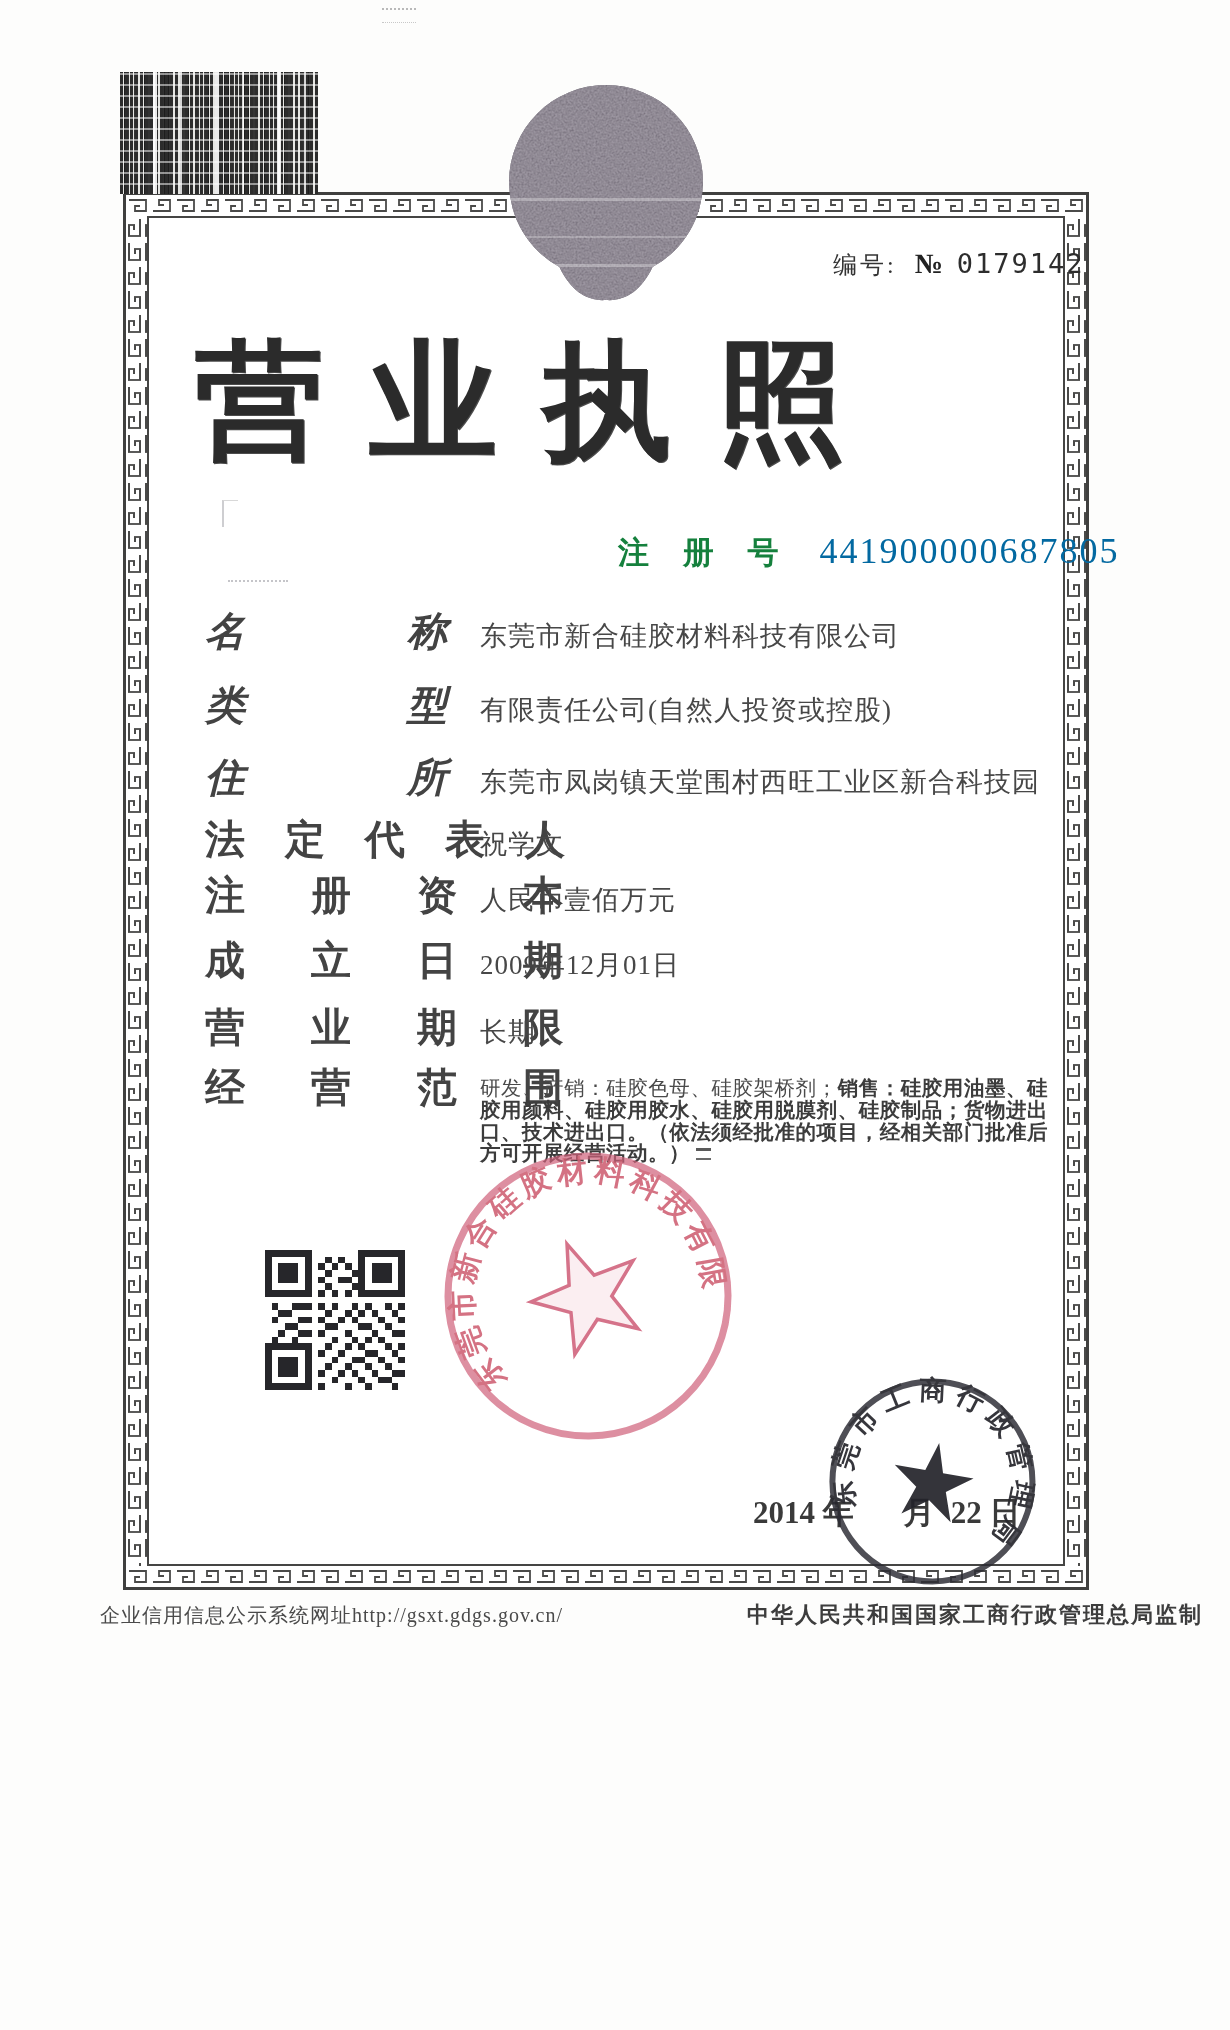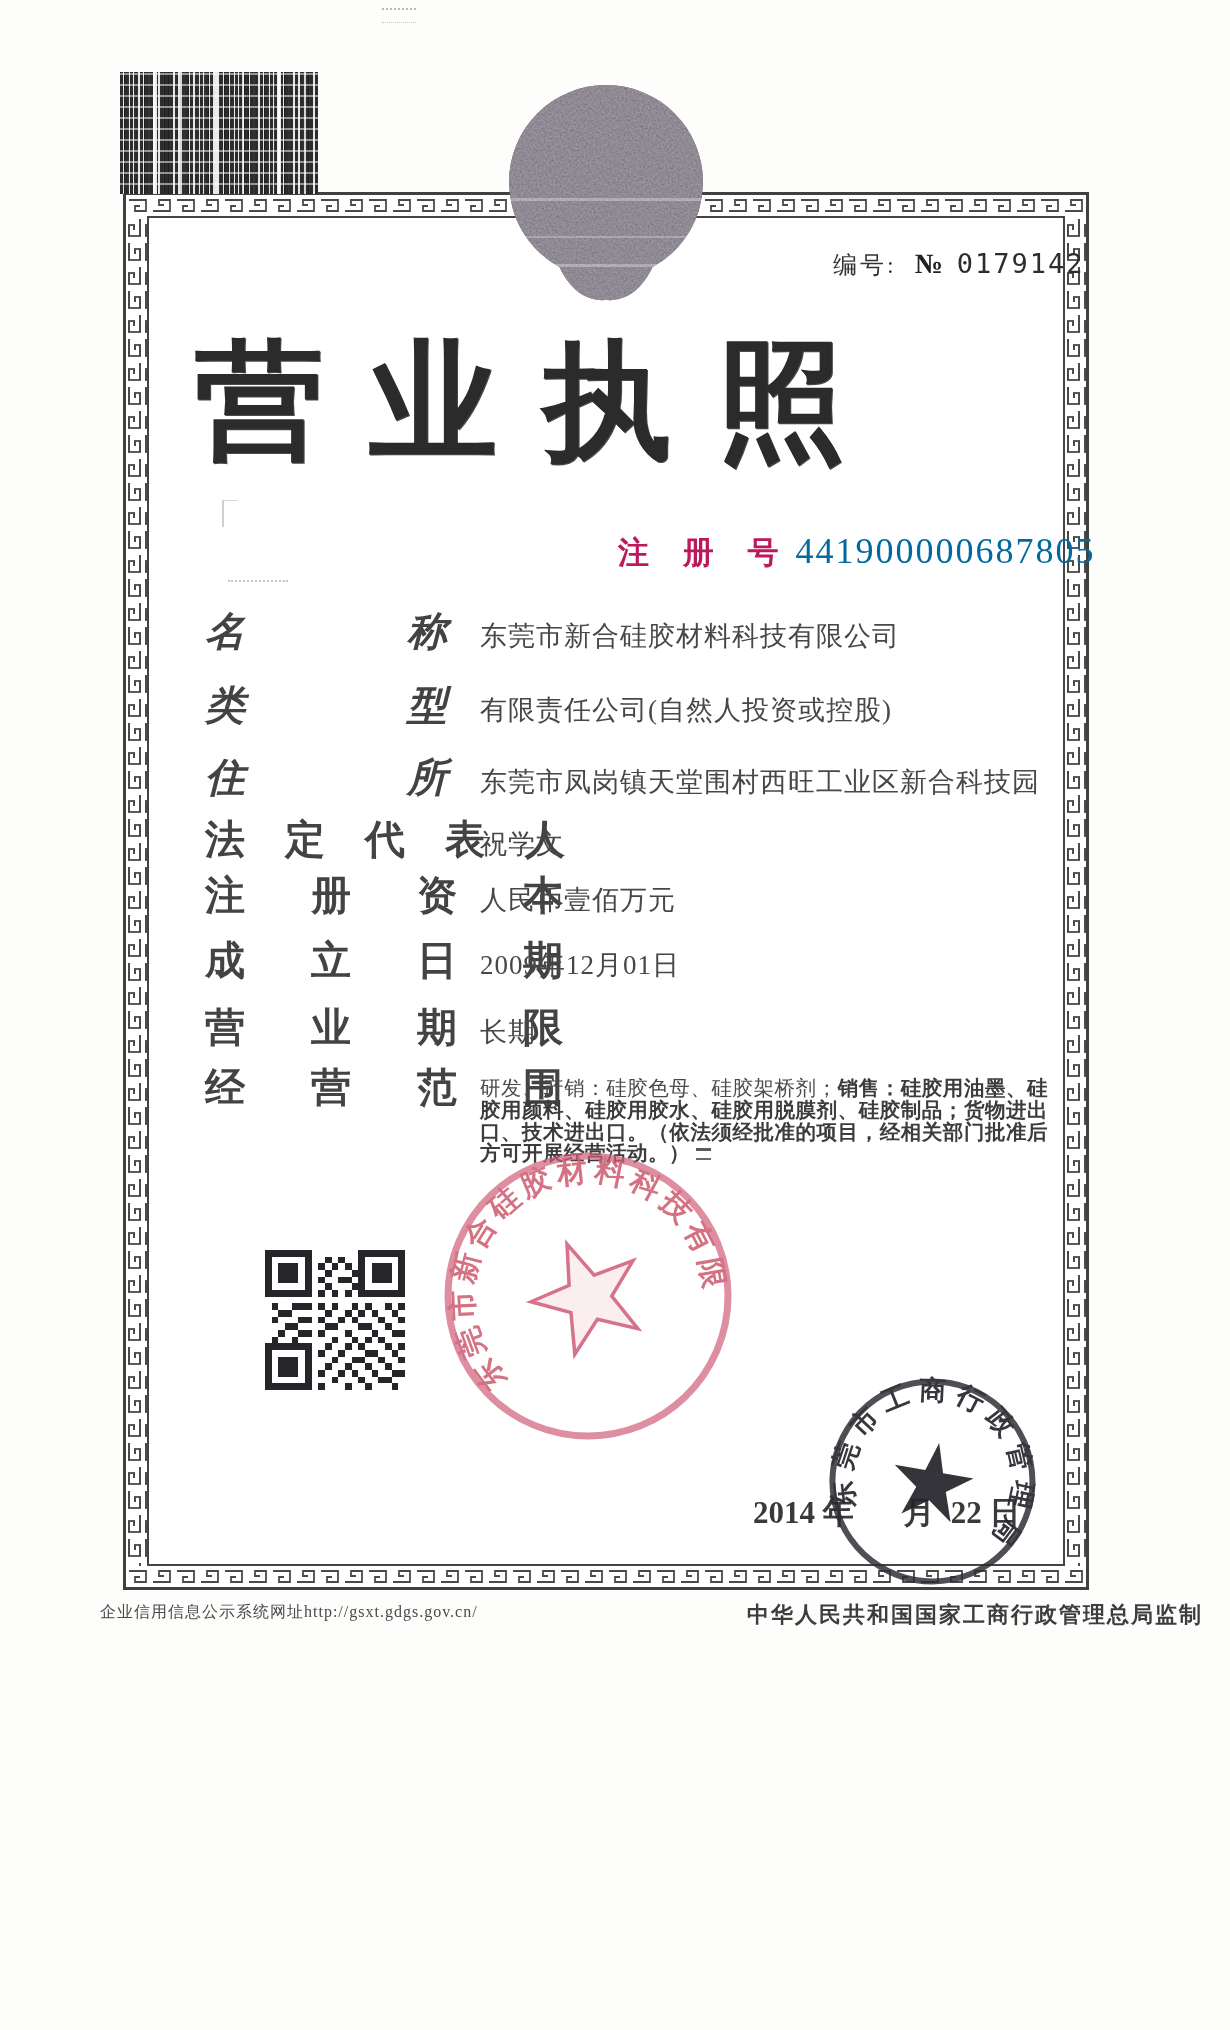--- a/index.html
+++ b/index.html
@@ -48,21 +48,21 @@
   
   .title{
     left:123px;top:316px;width:840px;text-align:center;z-index:4;
     font-family:"Liberation Sans","DejaVu Sans",sans-serif;
     font-size:128px;font-weight:700;letter-spacing:46px;color:#2b2b2b;
     text-shadow:1px 1px 0 #4c4c4c;
   }
 
   
   .regline{left:618px;top:530px;z-index:4;white-space:nowrap;}
-  .regline .lab{font-size:31px;letter-spacing:13px;color:#be185d;font-weight:600;}
+  .regline .lab{font-size:31px;letter-spacing:13px;color:#15803d;font-weight:600;margin-right:24px;}
   .regline .num{font-size:36px;color:#0369a1;font-weight:500;letter-spacing:2px;}
 
   
   .row{position:absolute;left:205px;width:866px;z-index:4;}
   .row .lab{
     display:inline-block;font-size:40px;font-weight:600;color:#434343;
     line-height:1.1;white-space:nowrap;
   }
   .lab.len2{letter-spacing:162px;font-style:italic;}
   .lab.len4{letter-spacing:66px;}
@@ -89,21 +89,21 @@
   .registrarseal{left:818px;top:1366px;width:224px;height:224px;z-index:6;transform:rotate(10deg);opacity:.92;}
 
   
   .regauth{left:612px;top:1426px;z-index:4;font-size:37px;font-weight:600;letter-spacing:20px;color:#3a3a3a;white-space:nowrap;}
   .dateline{left:753px;top:1492px;z-index:5;font-size:31px;color:#3a3a3a;white-space:nowrap;display:flex;align-items:baseline;}
   .dateline .gapA{display:inline-block;width:50px;}
   .dateline .gapB{display:inline-block;width:16px;}
   .dateline span{font-weight:600;}
 
   
-  .footL{left:100px;top:1602px;z-index:4;font-size:16px;letter-spacing:1px;color:#4a4a4a;white-space:nowrap;}
+  .footL{left:100px;top:1602px;z-index:4;font-size:20px;letter-spacing:1px;color:#4a4a4a;white-space:nowrap;}
   .footR{left:747px;top:1600px;z-index:4;font-size:22px;font-weight:600;letter-spacing:2px;color:#3d3d3d;white-space:nowrap;}
 
   
   .art1{left:382px;top:8px;width:34px;height:12px;border-top:2px dotted #b9b9b9;border-bottom:1px dotted #c8c8c8;z-index:2;}
   .art2{left:222px;top:500px;width:14px;height:26px;border-left:2px solid #c2c2c6;border-top:1px solid #cfcfcf;opacity:.8;z-index:2;}
   .art3{left:228px;top:562px;width:60px;height:18px;border-bottom:2px dotted #bfbfc4;opacity:.9;z-index:2;}
 </style>
 </head>
 <body>
 

